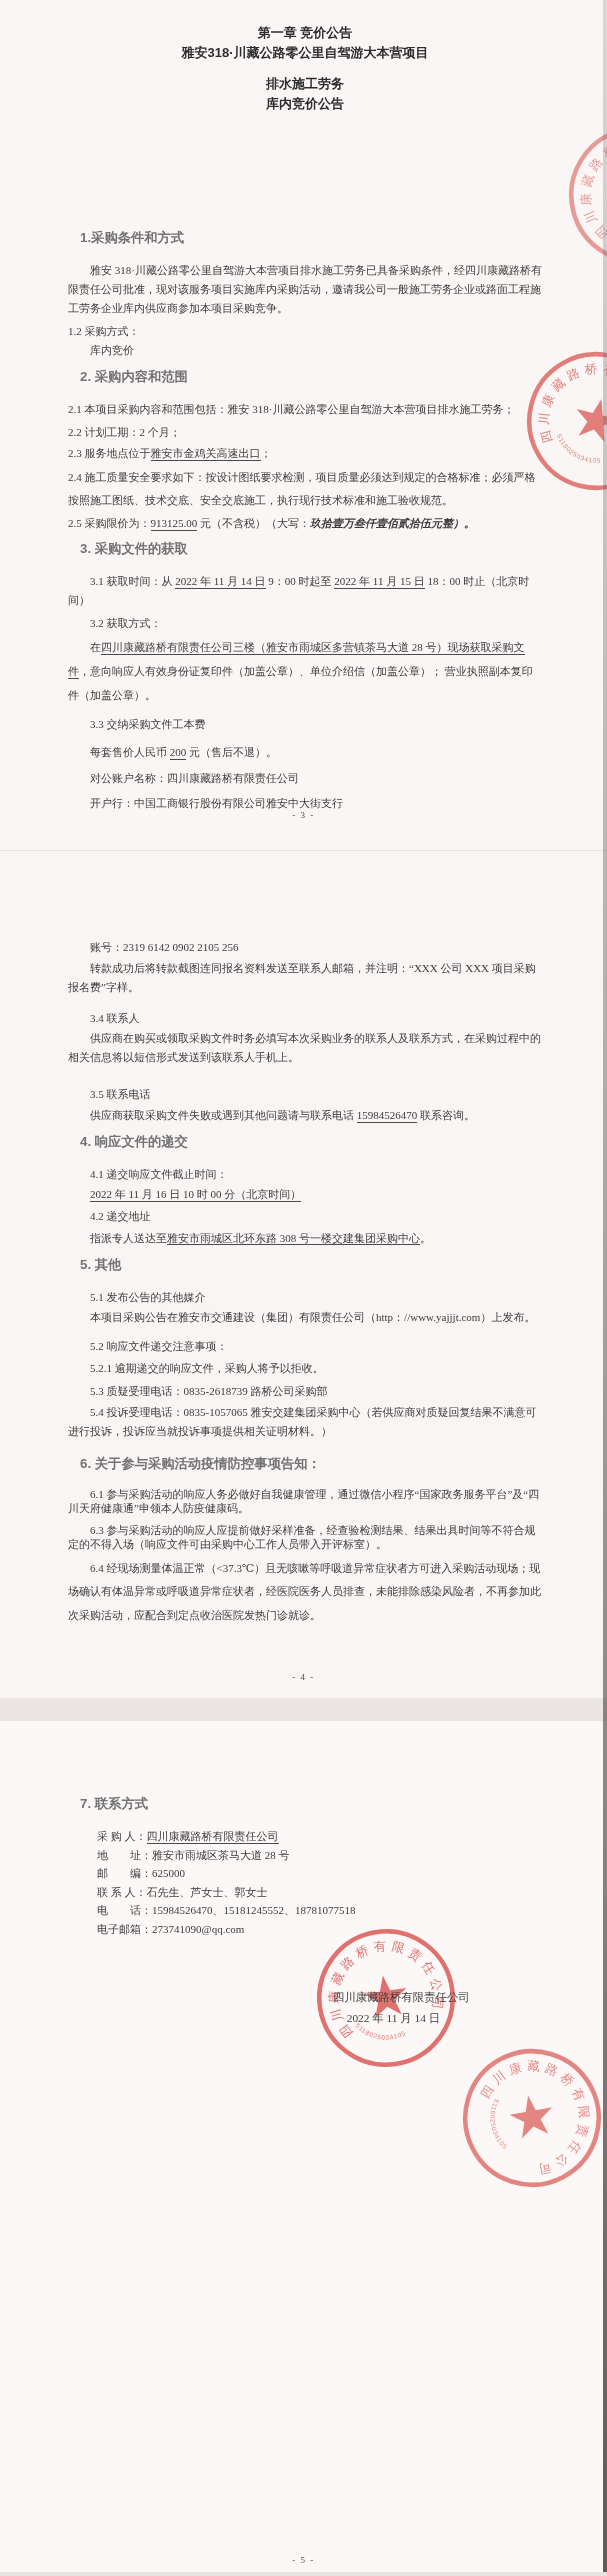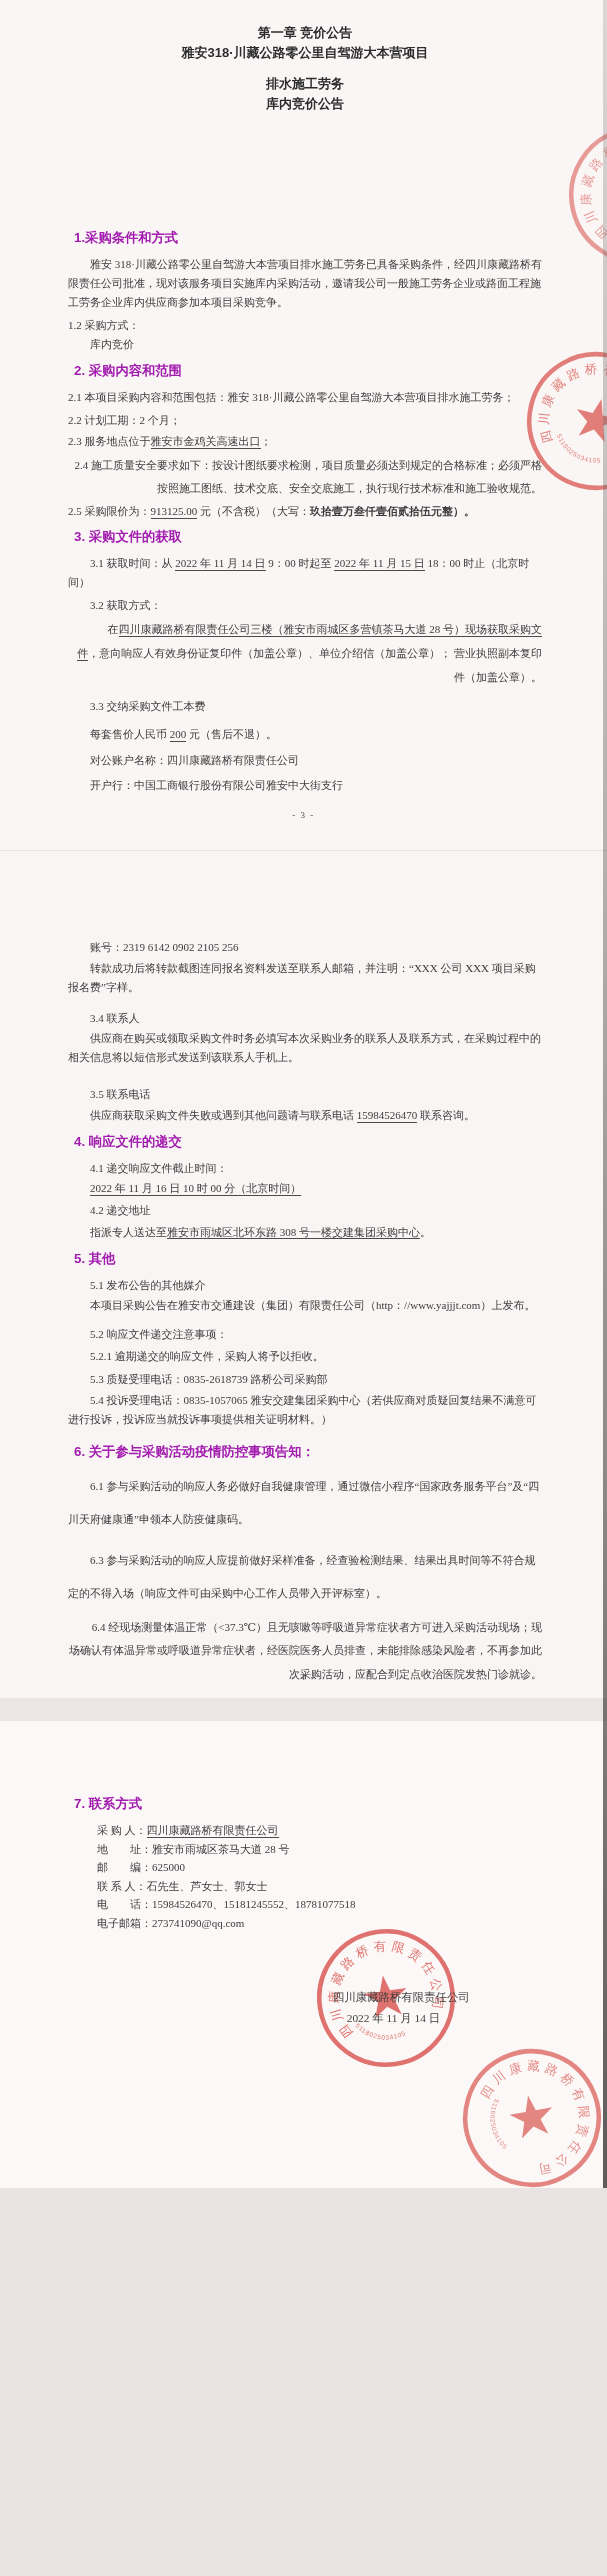--- a/index.html
+++ b/index.html
@@ -1,34 +1,34 @@
 <!DOCTYPE html>
 <html style="font-size:12px"><head>
 <meta charset="utf-8">
 <style>
   html,body{margin:0;padding:0;background:#e9e4e3;}
-  #scan{position:relative;width:607px;height:2188px;margin:0 auto;overflow:hidden;
+  #scan{position:relative;width:607px;height:2572px;margin:0 auto;overflow:hidden;
         font-family:"Liberation Serif","DejaVu Serif",serif;color:#3d3b3c;}
   .page{position:relative;overflow:hidden;box-sizing:border-box;padding:0 65px 0 68px;}
   #page-3{height:851px;background:#faf6f5;border-bottom:0.8px solid #eae3e2;}
   #page-4{height:870px;background:#f9f5f4;}
   #page-5{height:855px;background:#fbf8f7;}
   .scan-band{position:absolute;left:0;right:0;bottom:0;height:23px;background:rgba(205,196,196,.33);}
   .scan-edge{position:absolute;top:0;right:0;width:3.8px;height:100%;z-index:50;
              background:linear-gradient(to bottom,rgba(125,118,118,.25),rgba(95,90,90,.45) 40%,rgba(55,52,52,.8));}
   .t{font-size:11px;line-height:19px;margin:0;}
   .indent{text-indent:2em;}
-  .loose{line-height:23.5px;text-align:right;}
-  .xloose{line-height:33px;font-family:Liberation Serif, serif;}
+  .loose{line-height:23.5px;}
+  .xloose{line-height:14px;font-family:Liberation Serif, serif;}
   .ttl{font-family:"Liberation Sans","DejaVu Sans",sans-serif;font-weight:bold;
        font-size:13px;line-height:20px;color:#2d2c2d;text-align:center;margin:0;}
   .h{font-family:"Liberation Sans","DejaVu Sans",sans-serif;font-weight:bold;
-     font-size:13.3px;line-height:23px;color:#a21caf;margin:6px;}
+     font-size:13.3px;line-height:23px;color:#737373;margin:12px;}
   .u{border-bottom:0.8px solid #4c4a4b;padding-bottom:0.8px;}
-  .b{font-weight:bold;}
+  .b{font-weight:bold;font-style:italic;}
   .footer{position:absolute;left:0;width:100%;text-align:center;font-size:9px;
           letter-spacing:1.5px;color:#4a4849;}
   .crow{font-size:11px;line-height:18.6px;margin:0;}
   .crow .lbl{white-space:pre;}
   .sig{position:absolute;left:333px;top:266px;z-index:10;font-size:11.4px;line-height:20.5px;color:#403e3f;}
   .stamp{position:absolute;z-index:5;pointer-events:none;}
   .stamp svg{display:block;}
   .seal-text{font-family:"Liberation Sans","DejaVu Sans",sans-serif;}
 </style>
 </head>

